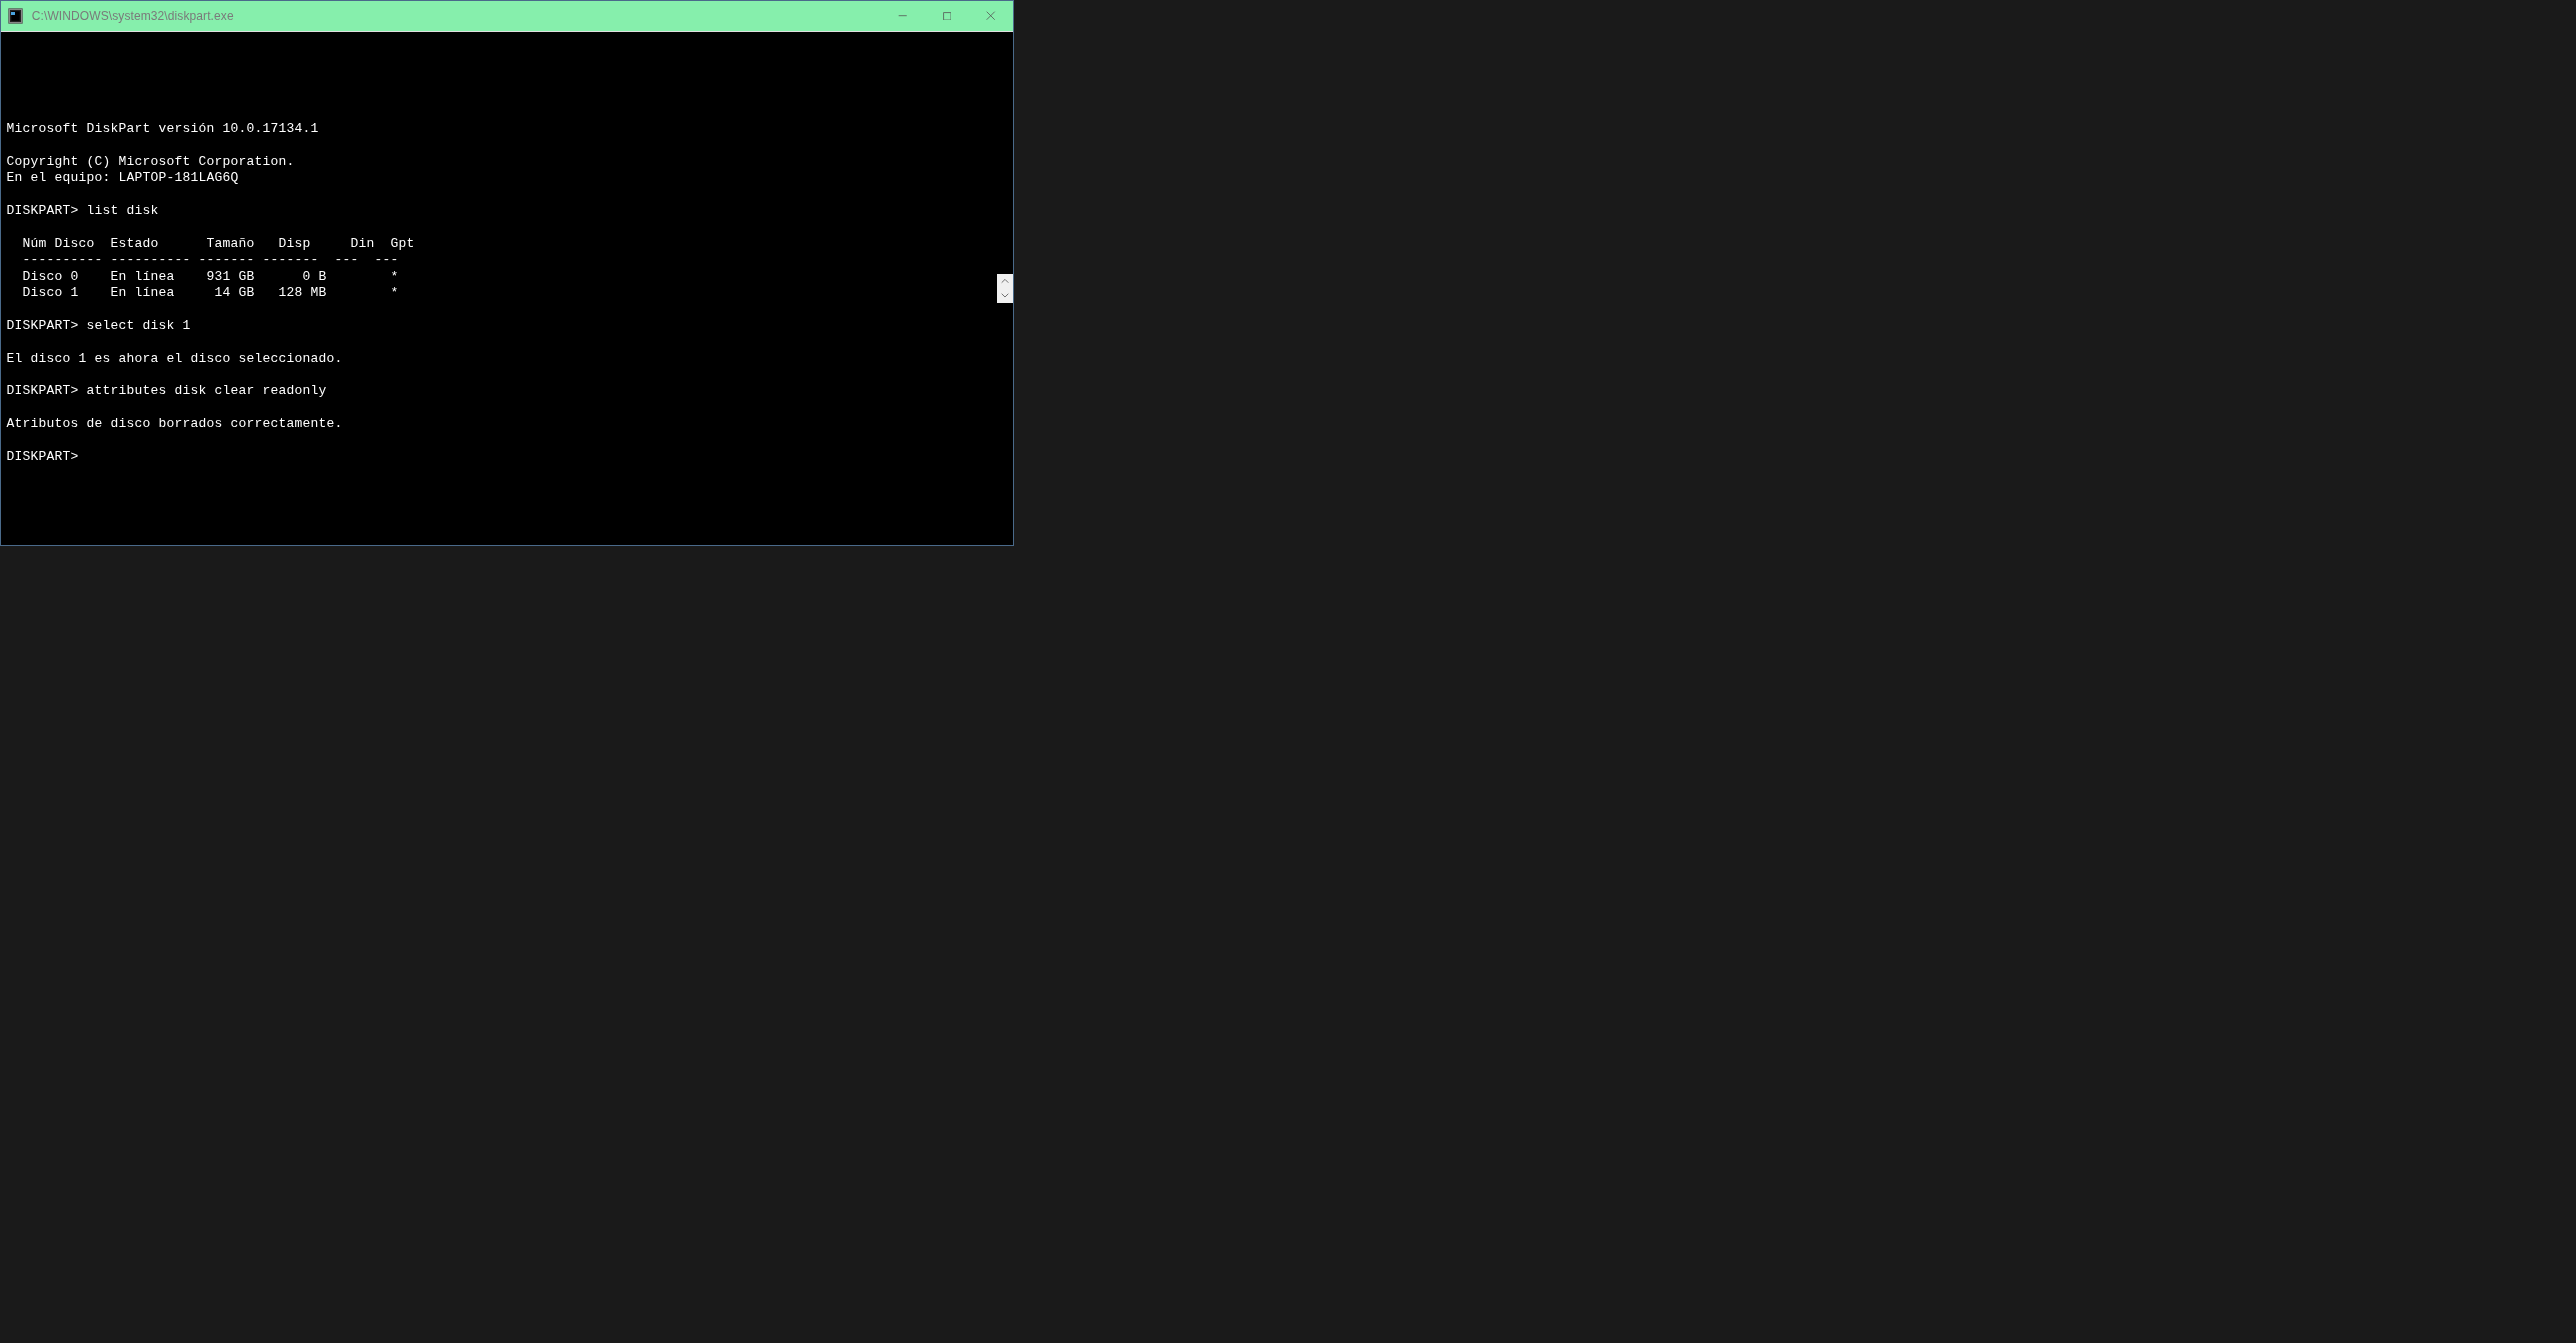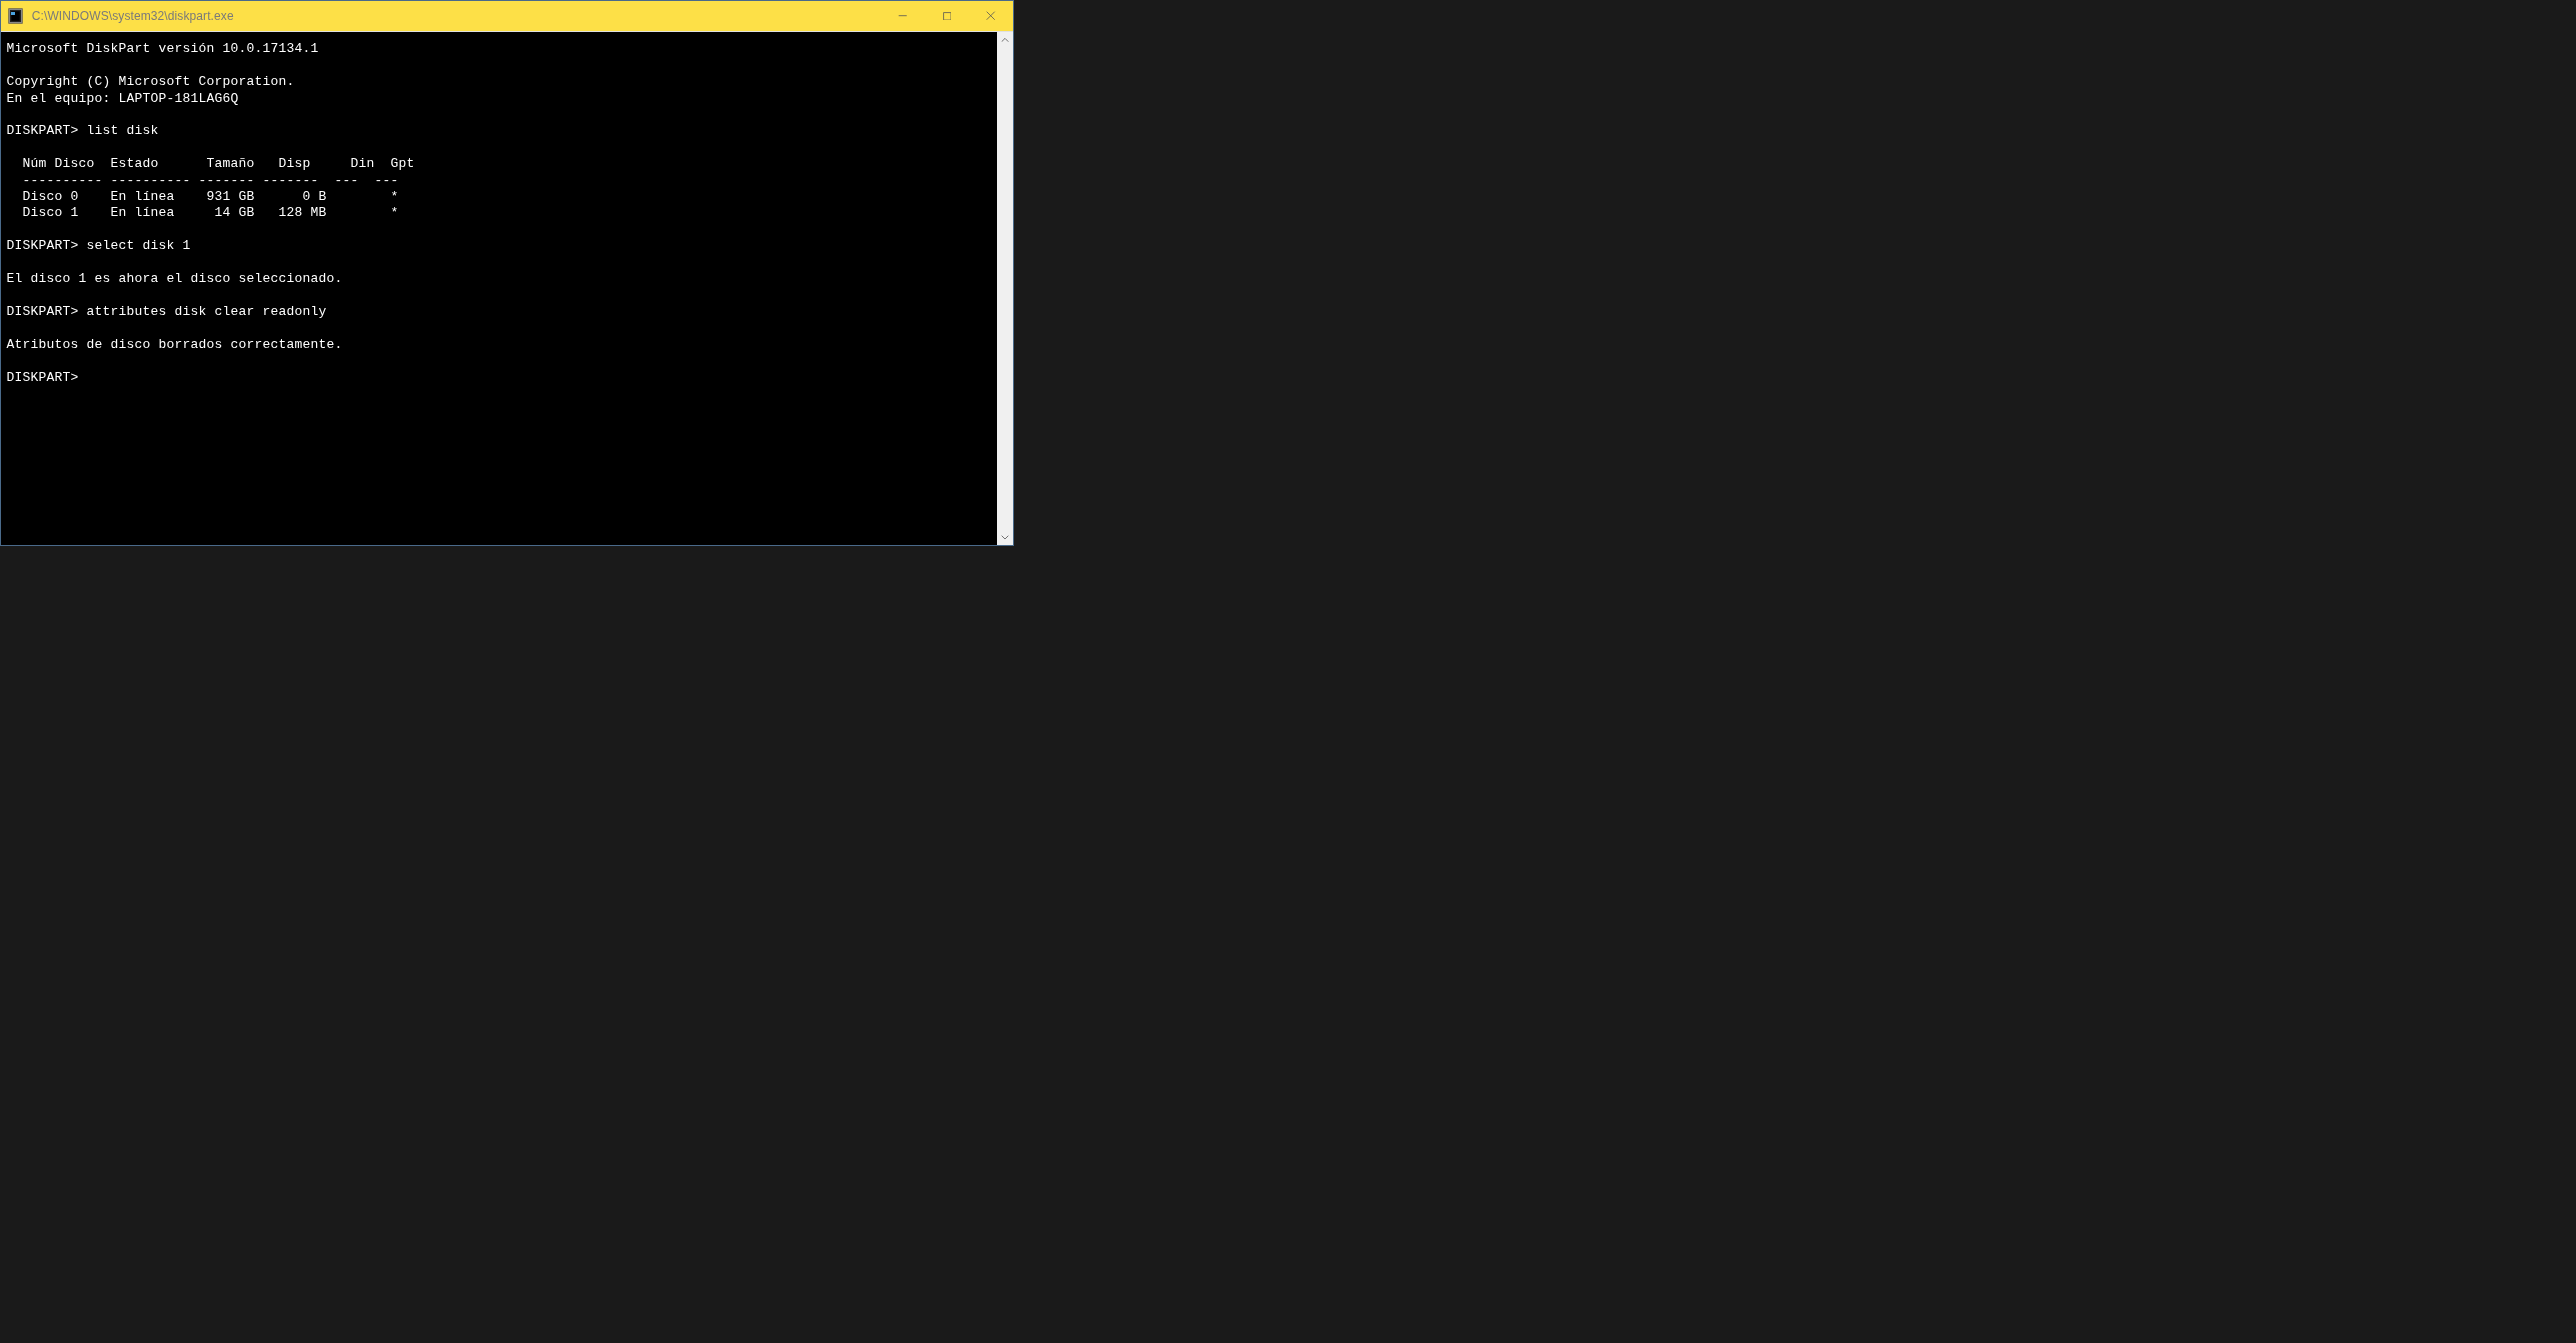--- a/index.html
+++ b/index.html
@@ -8,21 +8,21 @@
     width: 1014px;
     height: 546px;
     background: #fff;
     display: flex;
     flex-direction: column;
     border: 0.7px solid #4a6a8a;
     position: relative;
   }
   .titlebar {
     height: 31px;
-    background: #fde047;
+    background: #86efac;
     display: flex;
     align-items: center;
     border-bottom: 0.7px solid #e0e0e0;
   }
   .app-icon {
     width: 13.4px;
     height: 13.4px;
     margin-left: 8px;
     margin-right: 9.4px;
     background: #000;
@@ -51,20 +51,21 @@
     justify-content:center;
     color:#555;
     font-size:10.7px;
   }
   .win-btn svg { stroke:#555; stroke-width:1.2; fill:none; }
   .terminal-wrap {
     flex:1;
     display:flex;
     background:#000;
     position:relative;
+    align-items:center;
   }
   .terminal {
     flex:1;
     background:#000;
     color:#fff;
     font-family: "Consolas", "Courier New", monospace;
     font-size: 13px;
     line-height: 16.4px;
     padding: 9.4px 0 0 5.4px;
     white-space: pre;

